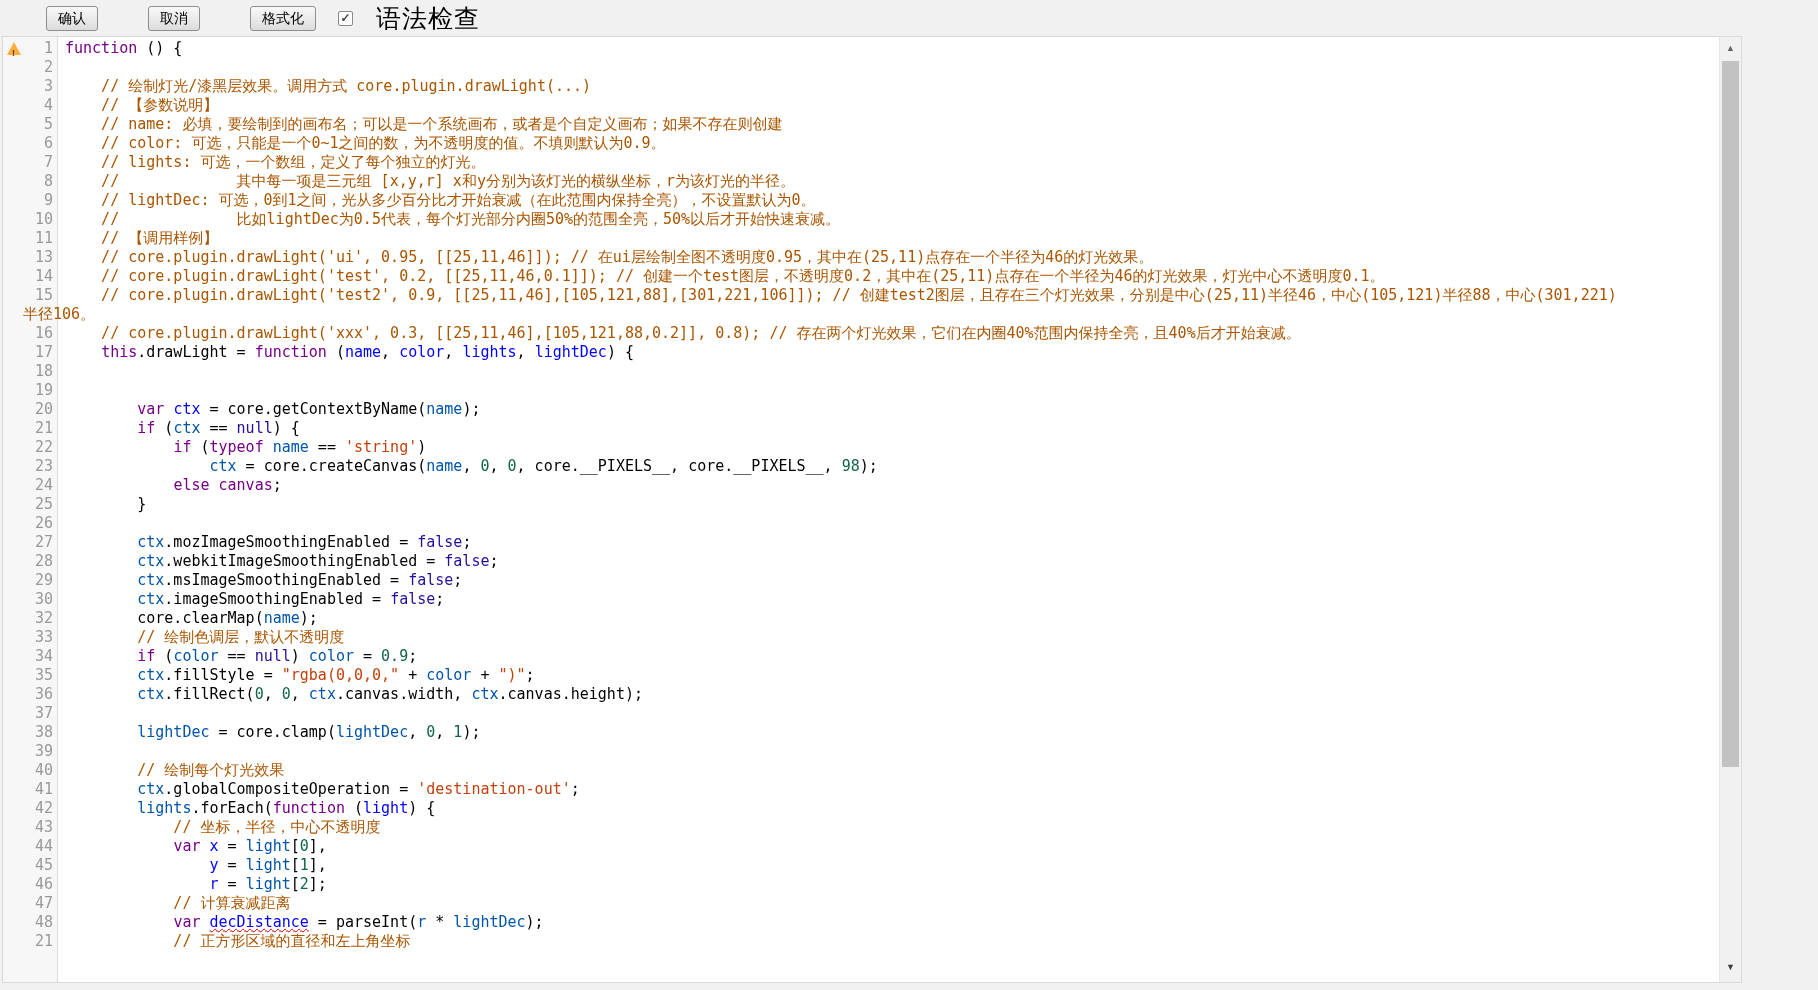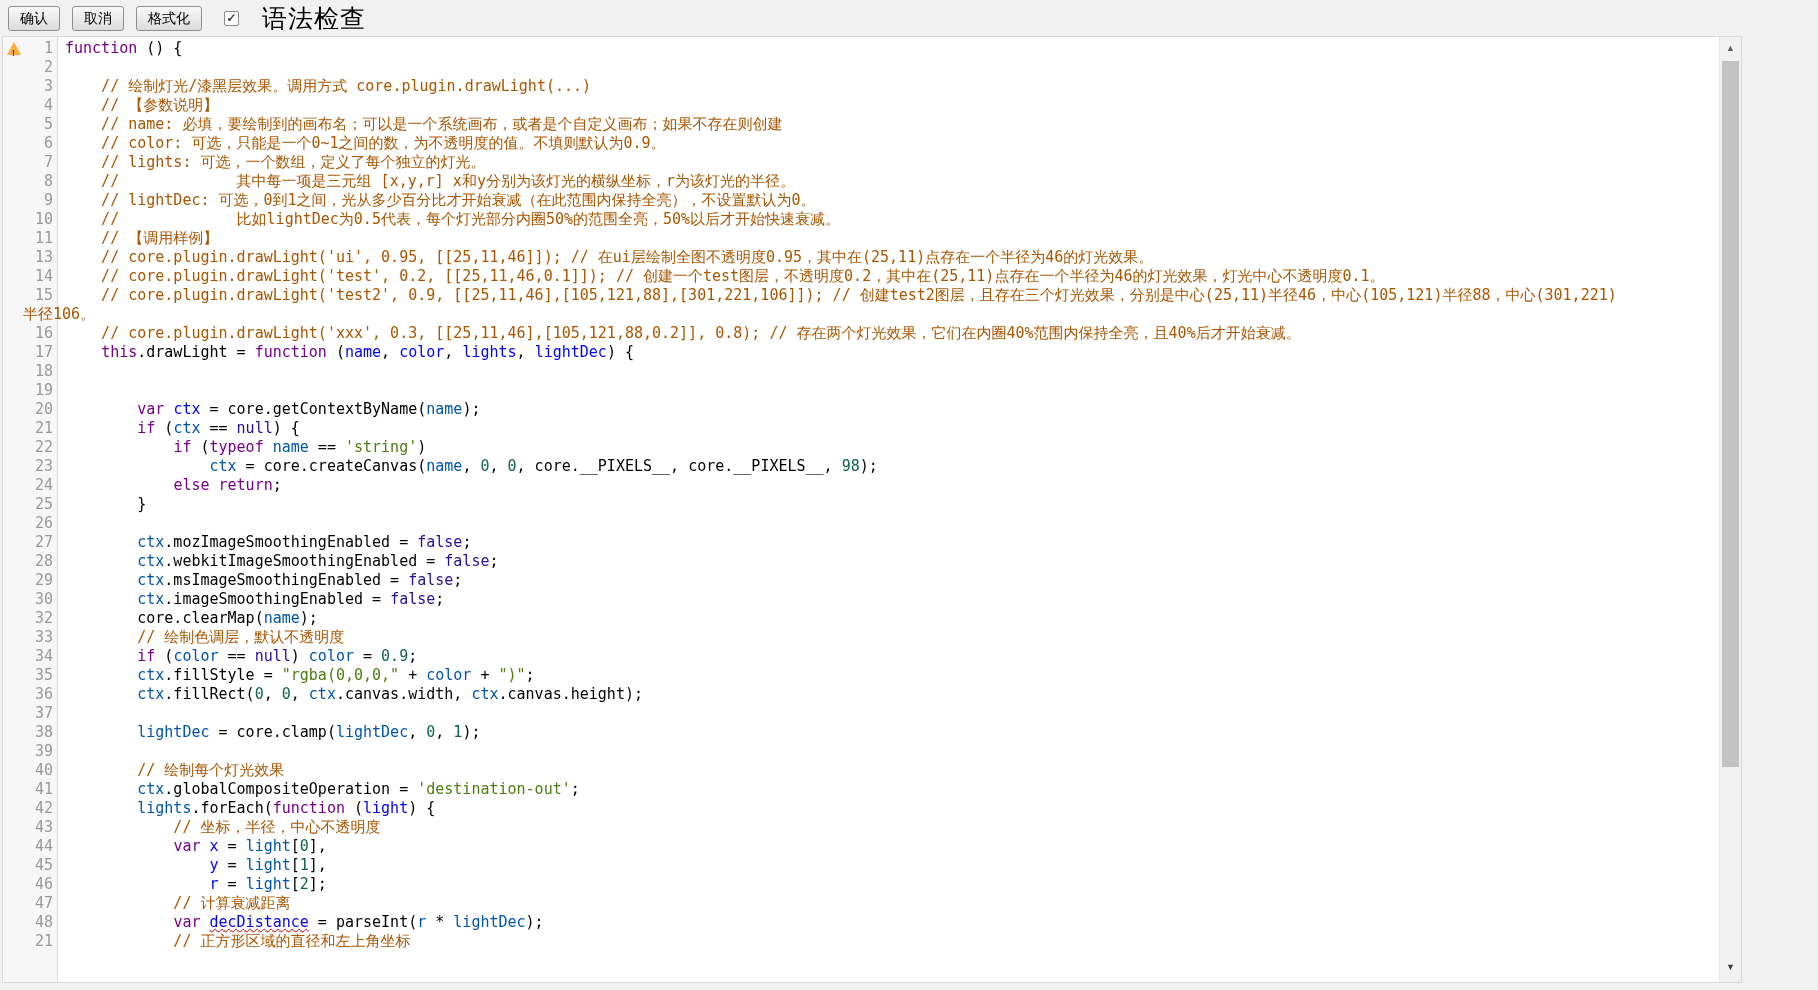--- a/index.html
+++ b/index.html
@@ -7,21 +7,21 @@
   body {
     width:1818px; height:990px; position:relative; overflow:hidden;
     background:#f1f1f1;
     font-family:"Liberation Sans", sans-serif;
   }
   
   .toolbar { position:absolute; top:0; left:0; right:0; height:36px;
     display:flex; align-items:center; padding-left:8px; }
   .tb-btn { height:25px; padding:0 11px; margin-right:12px; font-size:14px; color:#000;
     background:linear-gradient(#f9f9f9,#dcdcdc); border:1px solid #8f8f8f; border-radius:3px;
-    font-family:"Liberation Sans",sans-serif; cursor:pointer; line-height:22px; }
+    font-family:"Liberation Sans",sans-serif; cursor:pointer; line-height:22px;margin-left:38px; }
   .cb { width:15px; height:15px; margin-left:10px; border:1px solid #8a8a8a; background:#fdfdfd;
     display:inline-flex; align-items:center; justify-content:center; border-radius:2px;
     font-size:12px; font-weight:bold; color:#404040; }
   .cb-label { font-size:25px; margin-left:23px; color:#000; letter-spacing:1px; }
 
   
   .editor { position:absolute; left:2px; top:36px; width:1740px; height:947px;
     background:#fff; border:1px solid #d9d9d9; }
   .gutter-bg { position:absolute; left:0; top:0; bottom:0; width:55px;
     background:#f7f7f7; border-right:1px solid #dcdcdc; }
@@ -31,21 +31,21 @@
   .cm-row { display:flex; height:19px; white-space:pre; position:relative; }
   .cm-marker { width:20px; flex:none; position:relative; }
   .cm-num { width:35px; flex:none; text-align:right; color:#999; padding-right:5px; }
   .cm-code { padding-left:7px; flex:none; }
   .cm-row.wrap .cm-code { padding-left:20px; }
 
   
   .tok-p { color:#000000; }
   .tok-k { color:#770088; }
   .tok-c { color:#aa5500; }
-  .tok-s { color:#4d7c0f; }
+  .tok-s { color:#c2410c; }
   .tok-n { color:#116644; }
   .tok-d { color:#0000ff; }
   .tok-v { color:#0055aa; }
   .tok-a { color:#221199; }
   .tok-warn { text-decoration:underline wavy #cc0000; text-decoration-thickness:1px; }
 
   
   .warn { position:absolute; left:4px; top:3px; width:0; height:0;
     border-left:7px solid transparent; border-right:7px solid transparent;
     border-bottom:13px solid #fbae3c; }
@@ -94,21 +94,21 @@
       <div class="cm-row"><span class="cm-marker"></span><span class="cm-num">15</span><span class="cm-code"><span class="tok-c">    // core.plugin.drawLight('test2', 0.9, [[25,11,46],[105,121,88],[301,221,106]]); // 创建test2图层，且存在三个灯光效果，分别是中心(25,11)半径46，中心(105,121)半径88，中心(301,221)</span></span></div>
       <div class="cm-row wrap"><span class="cm-code"><span class="tok-c">半径106。</span></span></div>
       <div class="cm-row"><span class="cm-marker"></span><span class="cm-num">16</span><span class="cm-code"><span class="tok-c">    // core.plugin.drawLight('xxx', 0.3, [[25,11,46],[105,121,88,0.2]], 0.8); // 存在两个灯光效果，它们在内圈40%范围内保持全亮，且40%后才开始衰减。</span></span></div>
       <div class="cm-row"><span class="cm-marker"></span><span class="cm-num">17</span><span class="cm-code"><span class="tok-p">    </span><span class="tok-k">this</span><span class="tok-p">.drawLight = </span><span class="tok-k">function</span><span class="tok-p"> (</span><span class="tok-d">name</span><span class="tok-p">, </span><span class="tok-d">color</span><span class="tok-p">, </span><span class="tok-d">lights</span><span class="tok-p">, </span><span class="tok-d">lightDec</span><span class="tok-p">) {</span></span></div>
       <div class="cm-row"><span class="cm-marker"></span><span class="cm-num">18</span><span class="cm-code"></span></div>
       <div class="cm-row"><span class="cm-marker"></span><span class="cm-num">19</span></div>
       <div class="cm-row"><span class="cm-marker"></span><span class="cm-num">20</span><span class="cm-code"><span class="tok-p">        </span><span class="tok-k">var</span><span class="tok-p"> </span><span class="tok-d">ctx</span><span class="tok-p"> = core.getContextByName(</span><span class="tok-v">name</span><span class="tok-p">);</span></span></div>
       <div class="cm-row"><span class="cm-marker"></span><span class="cm-num">21</span><span class="cm-code"><span class="tok-p">        </span><span class="tok-k">if</span><span class="tok-p"> (</span><span class="tok-v">ctx</span><span class="tok-p"> == </span><span class="tok-a">null</span><span class="tok-p">) {</span></span></div>
       <div class="cm-row"><span class="cm-marker"></span><span class="cm-num">22</span><span class="cm-code"><span class="tok-p">            </span><span class="tok-k">if</span><span class="tok-p"> (</span><span class="tok-k">typeof</span><span class="tok-p"> </span><span class="tok-v">name</span><span class="tok-p"> == </span><span class="tok-s">'string'</span><span class="tok-p">)</span></span></div>
       <div class="cm-row"><span class="cm-marker"></span><span class="cm-num">23</span><span class="cm-code"><span class="tok-p">                </span><span class="tok-v">ctx</span><span class="tok-p"> = core.createCanvas(</span><span class="tok-v">name</span><span class="tok-p">, </span><span class="tok-n">0</span><span class="tok-p">, </span><span class="tok-n">0</span><span class="tok-p">, core.__PIXELS__, core.__PIXELS__, </span><span class="tok-n">98</span><span class="tok-p">);</span></span></div>
-      <div class="cm-row"><span class="cm-marker"></span><span class="cm-num">24</span><span class="cm-code"><span class="tok-p">            </span><span class="tok-k">else</span><span class="tok-p"> </span><span class="tok-k">return</span><span class="tok-p">;</span></span></div>
+      <div class="cm-row"><span class="cm-marker"></span><span class="cm-num">24</span><span class="cm-code"><span class="tok-p">            </span><span class="tok-k">else</span><span class="tok-p"> </span><span class="tok-k">canvas</span><span class="tok-p">;</span></span></div>
       <div class="cm-row"><span class="cm-marker"></span><span class="cm-num">25</span><span class="cm-code"><span class="tok-p">        }</span></span></div>
       <div class="cm-row"><span class="cm-marker"></span><span class="cm-num">26</span><span class="cm-code"></span></div>
       <div class="cm-row"><span class="cm-marker"></span><span class="cm-num">27</span><span class="cm-code"><span class="tok-p">        </span><span class="tok-v">ctx</span><span class="tok-p">.mozImageSmoothingEnabled = </span><span class="tok-a">false</span><span class="tok-p">;</span></span></div>
       <div class="cm-row"><span class="cm-marker"></span><span class="cm-num">28</span><span class="cm-code"><span class="tok-p">        </span><span class="tok-v">ctx</span><span class="tok-p">.webkitImageSmoothingEnabled = </span><span class="tok-a">false</span><span class="tok-p">;</span></span></div>
       <div class="cm-row"><span class="cm-marker"></span><span class="cm-num">29</span><span class="cm-code"><span class="tok-p">        </span><span class="tok-v">ctx</span><span class="tok-p">.msImageSmoothingEnabled = </span><span class="tok-a">false</span><span class="tok-p">;</span></span></div>
       <div class="cm-row"><span class="cm-marker"></span><span class="cm-num">30</span><span class="cm-code"><span class="tok-p">        </span><span class="tok-v">ctx</span><span class="tok-p">.imageSmoothingEnabled = </span><span class="tok-a">false</span><span class="tok-p">;</span></span></div>
       <div class="cm-row"><span class="cm-marker"></span><span class="cm-num">32</span><span class="cm-code"><span class="tok-p">        core.clearMap(</span><span class="tok-v">name</span><span class="tok-p">);</span></span></div>
       <div class="cm-row"><span class="cm-marker"></span><span class="cm-num">33</span><span class="cm-code"><span class="tok-c">        // 绘制色调层，默认不透明度</span></span></div>
       <div class="cm-row"><span class="cm-marker"></span><span class="cm-num">34</span><span class="cm-code"><span class="tok-p">        </span><span class="tok-k">if</span><span class="tok-p"> (</span><span class="tok-v">color</span><span class="tok-p"> == </span><span class="tok-a">null</span><span class="tok-p">) </span><span class="tok-v">color</span><span class="tok-p"> = </span><span class="tok-n">0.9</span><span class="tok-p">;</span></span></div>
       <div class="cm-row"><span class="cm-marker"></span><span class="cm-num">35</span><span class="cm-code"><span class="tok-p">        </span><span class="tok-v">ctx</span><span class="tok-p">.fillStyle = </span><span class="tok-s">"rgba(0,0,0,"</span><span class="tok-p"> + </span><span class="tok-v">color</span><span class="tok-p"> + </span><span class="tok-s">")"</span><span class="tok-p">;</span></span></div>

